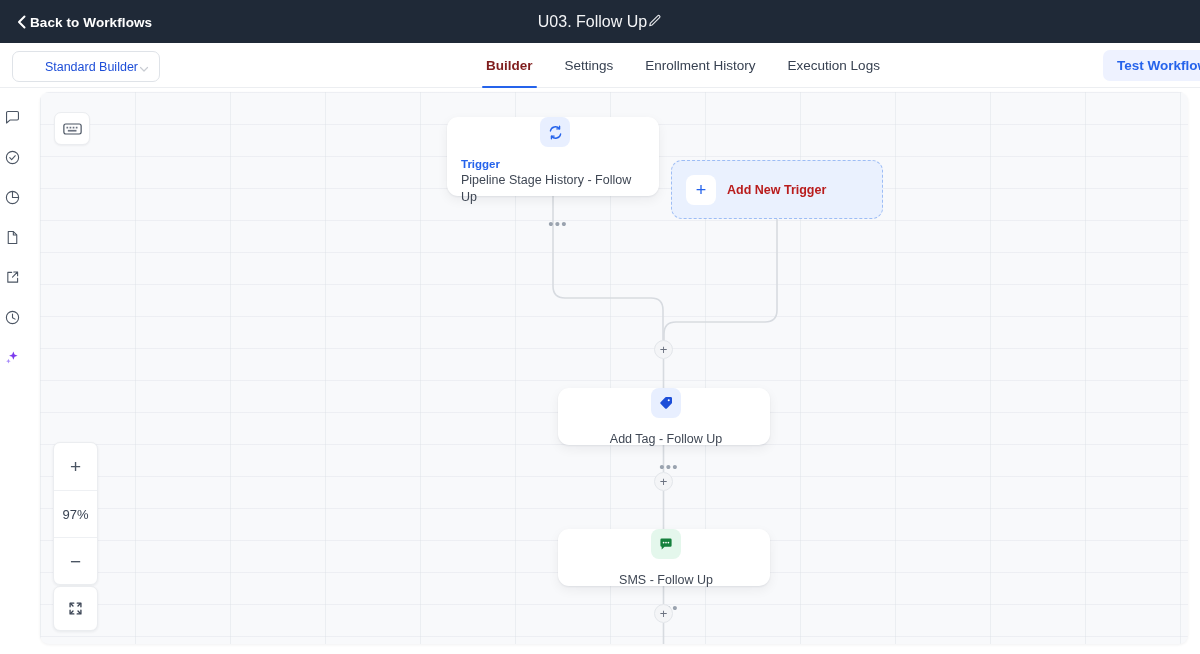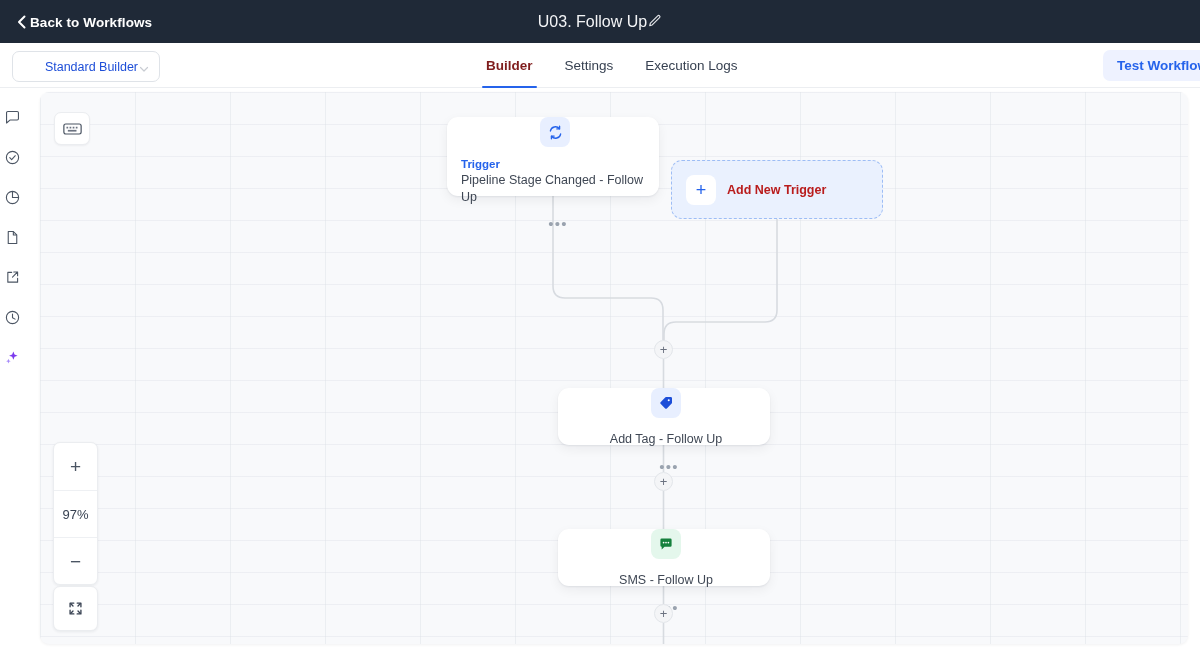--- a/index.html
+++ b/index.html
@@ -237,20 +237,23 @@
   </div>
 
   <div class="tabs">
     <div class="tab active">
         <span>Builder</span>
       </div>
     <div class="tab">
         <span>Settings</span>
       </div>
     <div class="tab">
+        <span>Enrollment History</span>
+      </div>
+    <div class="tab">
         <span>Execution Logs</span>
       </div>
   </div>
 
   <button class="test-wf-btn">Test Workflow</button>
 </div>
 
 <div class="rail">
   <div class="rail-btn">
     <svg viewBox="0 0 20 20" fill="none">
@@ -318,21 +321,21 @@
   <div class="node node-trigger">
     <span class="node-icon icon-blue">
       <svg viewBox="0 0 20 20" fill="none" width="17" height="17">
         <path d="M4 8.2A6 6 0 0 1 14.6 5.6" stroke="#2563eb" stroke-width="1.6" stroke-linecap="round"></path>
         <path d="M16 11.8A6 6 0 0 1 5.4 14.4" stroke="#2563eb" stroke-width="1.6" stroke-linecap="round"></path>
         <path d="M14.8 2.6v3.2h-3.2M5.2 17.4v-3.2h3.2" stroke="#2563eb" stroke-width="1.6" stroke-linecap="round" stroke-linejoin="round"></path>
       </svg>
     </span>
     <span class="node-body">
       <span class="node-kicker" style="display:block">Trigger</span>
-      <span class="node-text" style="display:block">Pipeline Stage Changed - Follow Up</span>
+      <span class="node-text" style="display:block">Pipeline Stage History - Follow Up</span>
     </span>
     <span class="dots">•••</span>
   </div>
 
   <div class="node-add-trigger">
     <span class="plus-chip">+</span>
     <span class="add-trigger-label">Add New Trigger</span>
   </div>
 
   <div class="plus-node pn1">+</div>

